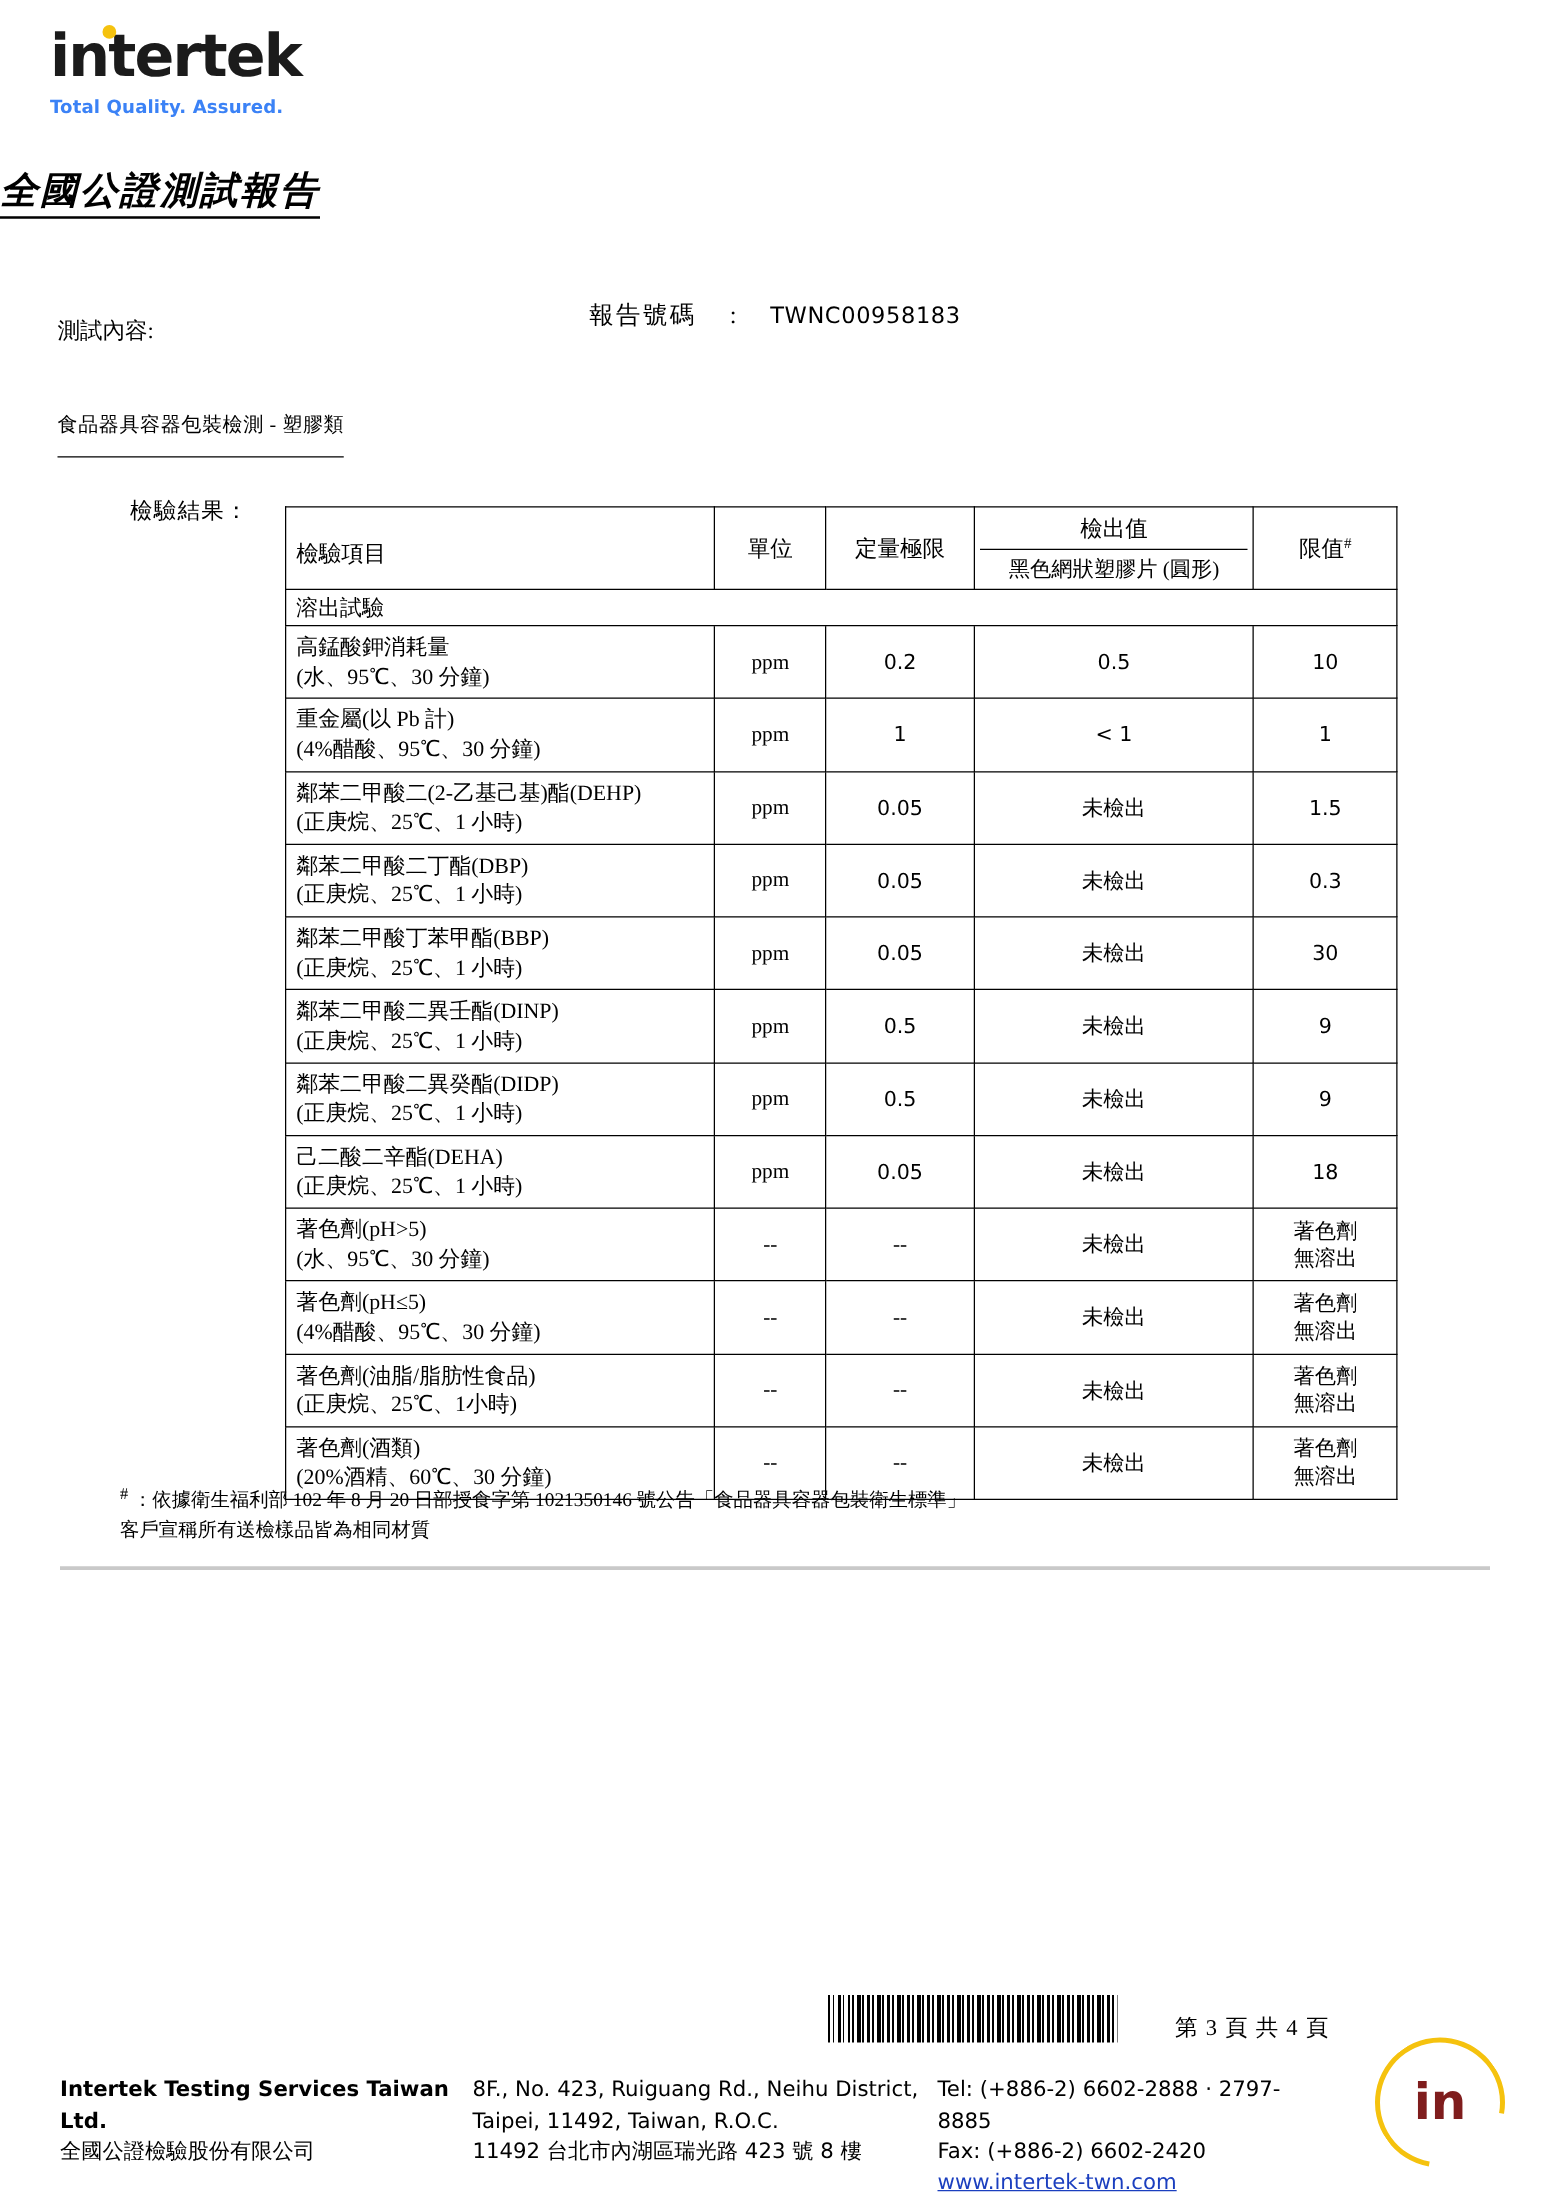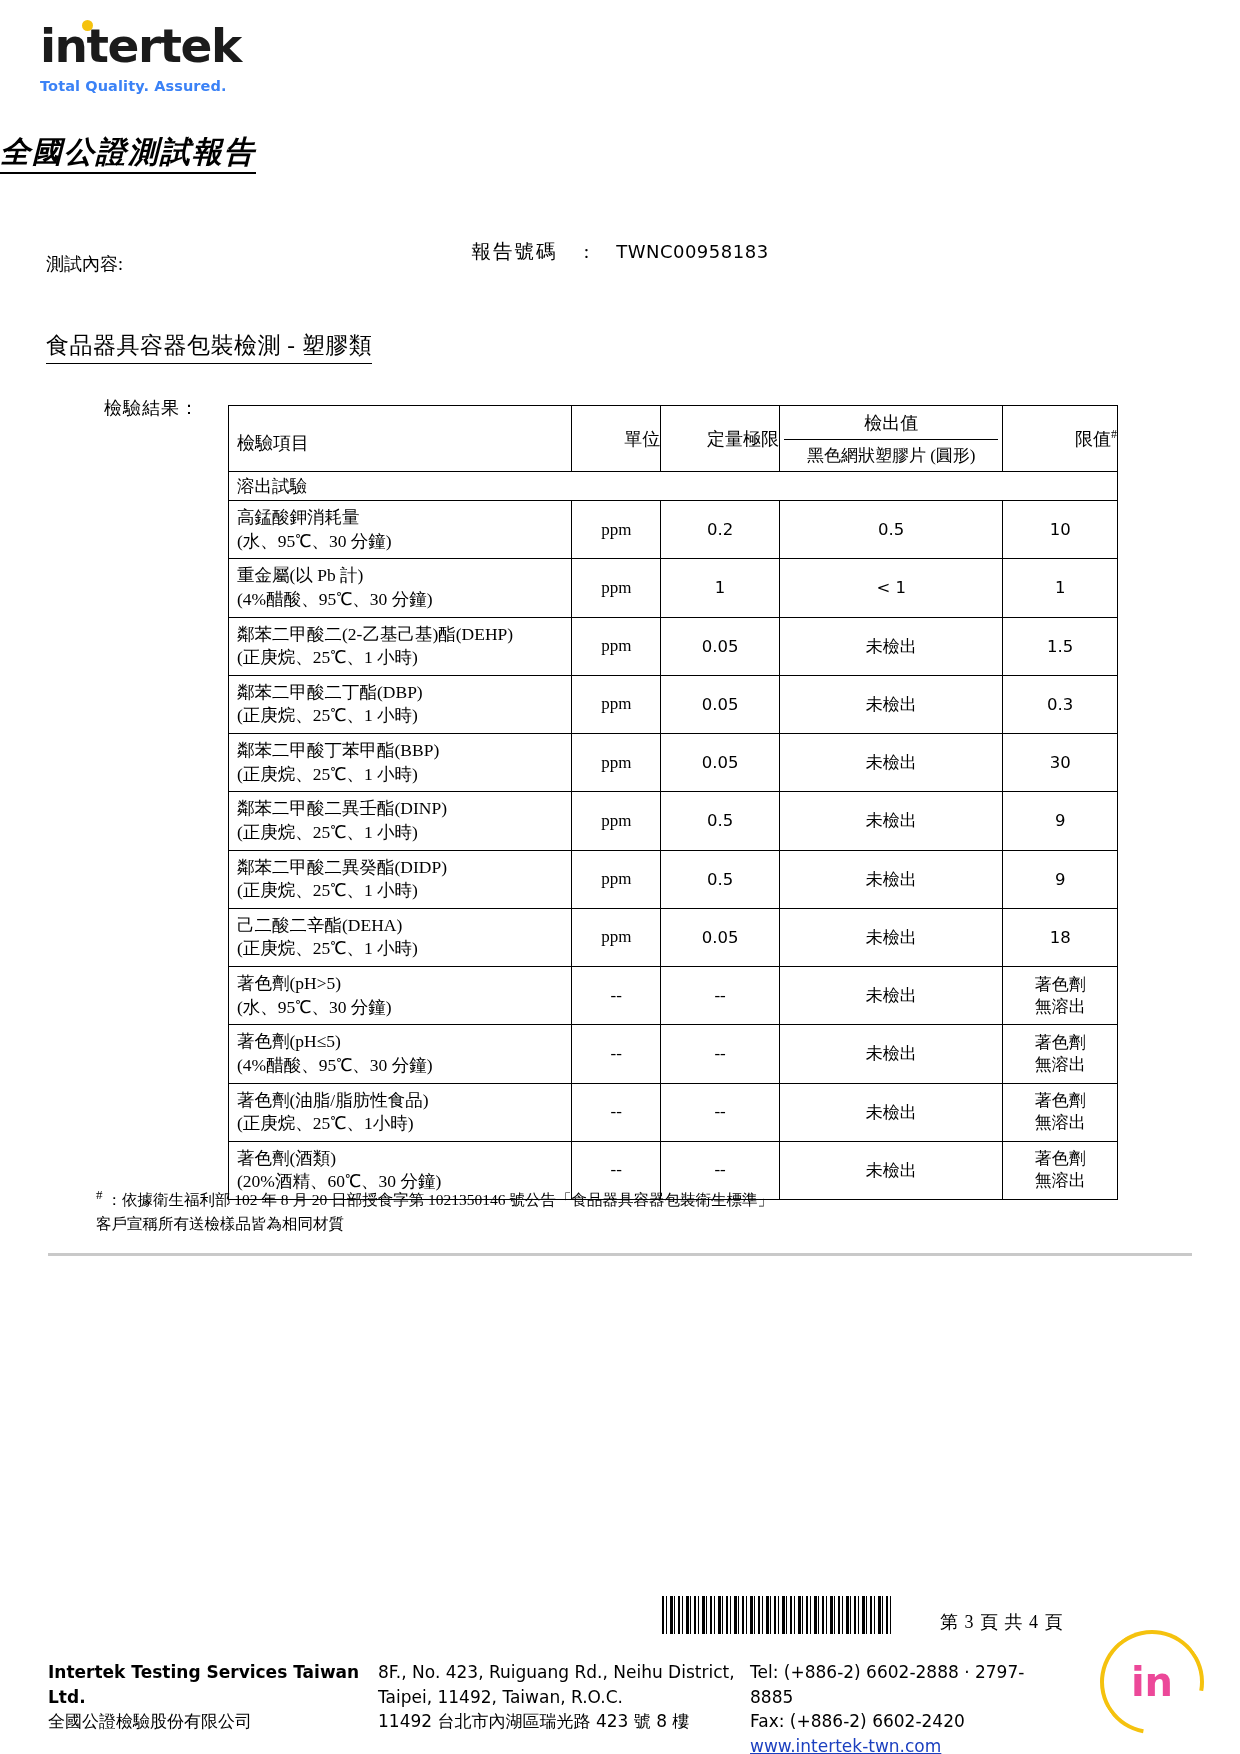--- a/index.html
+++ b/index.html
@@ -93,23 +93,23 @@
     position: absolute;
     top: 252px;
     left: 46px;
     font-size: 18px;
   }
 
   .section-head {
     position: absolute;
     top: 330px;
     left: 46px;
-    font-size: 23px;
+    font-size: 16px;
     border-bottom: 1.6px solid #000;
-    padding-bottom: 2px;
+    padding-bottom: 14px;
     letter-spacing: 0.5px;
   }
 
   .result-label {
     position: absolute;
     top: 396px;
     left: 104px;
     font-size: 18px;
     letter-spacing: 1px;
   }
@@ -122,21 +122,21 @@
     width: 890px;
     border-collapse: collapse;
     font-size: 17px;
   }
   table.results td, table.results th {
     border: 1.2px solid #000;
     padding: 0;
     vertical-align: middle;
   }
   .hdr-cell {
-    text-align: right;
+    text-align: center;
     font-weight: normal;
     font-size: 18px;
     height: 54px;
   }
   .hdr-item {
     text-align: left;
     padding-left: 8px !important;
     vertical-align: top;
     padding-top: 8px !important;
   }
@@ -257,21 +257,21 @@
   }
   .footer-logo .mark {
     position: absolute;
     left: 0; top: 0; width: 104px; height: 104px;
     display: flex;
     align-items: center;
     justify-content: center;
     font-family: "DejaVu Sans", sans-serif;
     font-weight: bold;
     font-size: 40px;
-    color: #ec4899;
+    color: #7f1d1d;
   }
 </style>
 </head>
 <body>
 
 <div class="page">
 
   <div class="logo-block">
     <div class="logo-word">intertek</div>
     <div class="logo-dot"></div>

